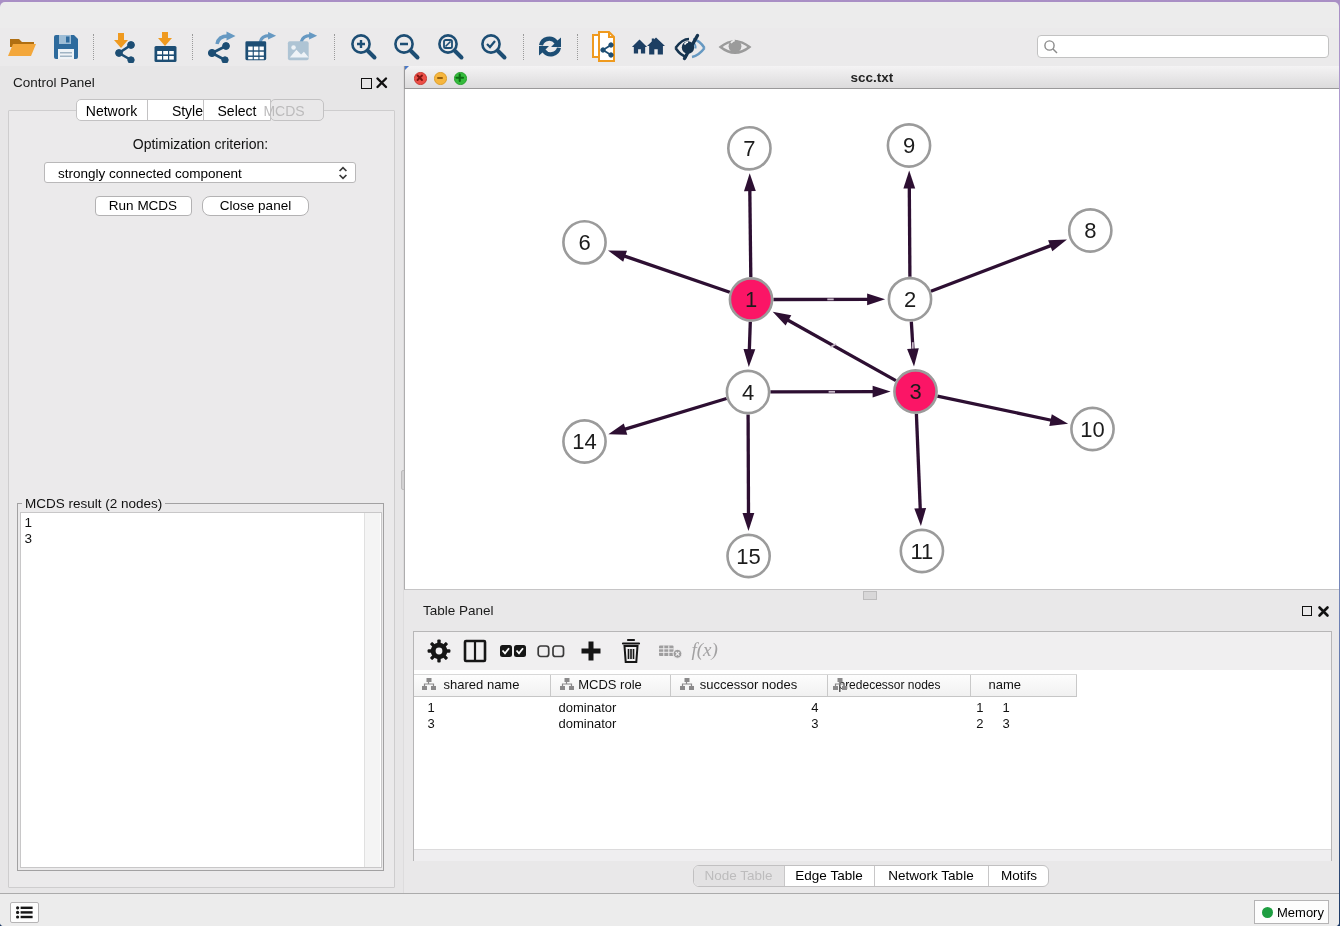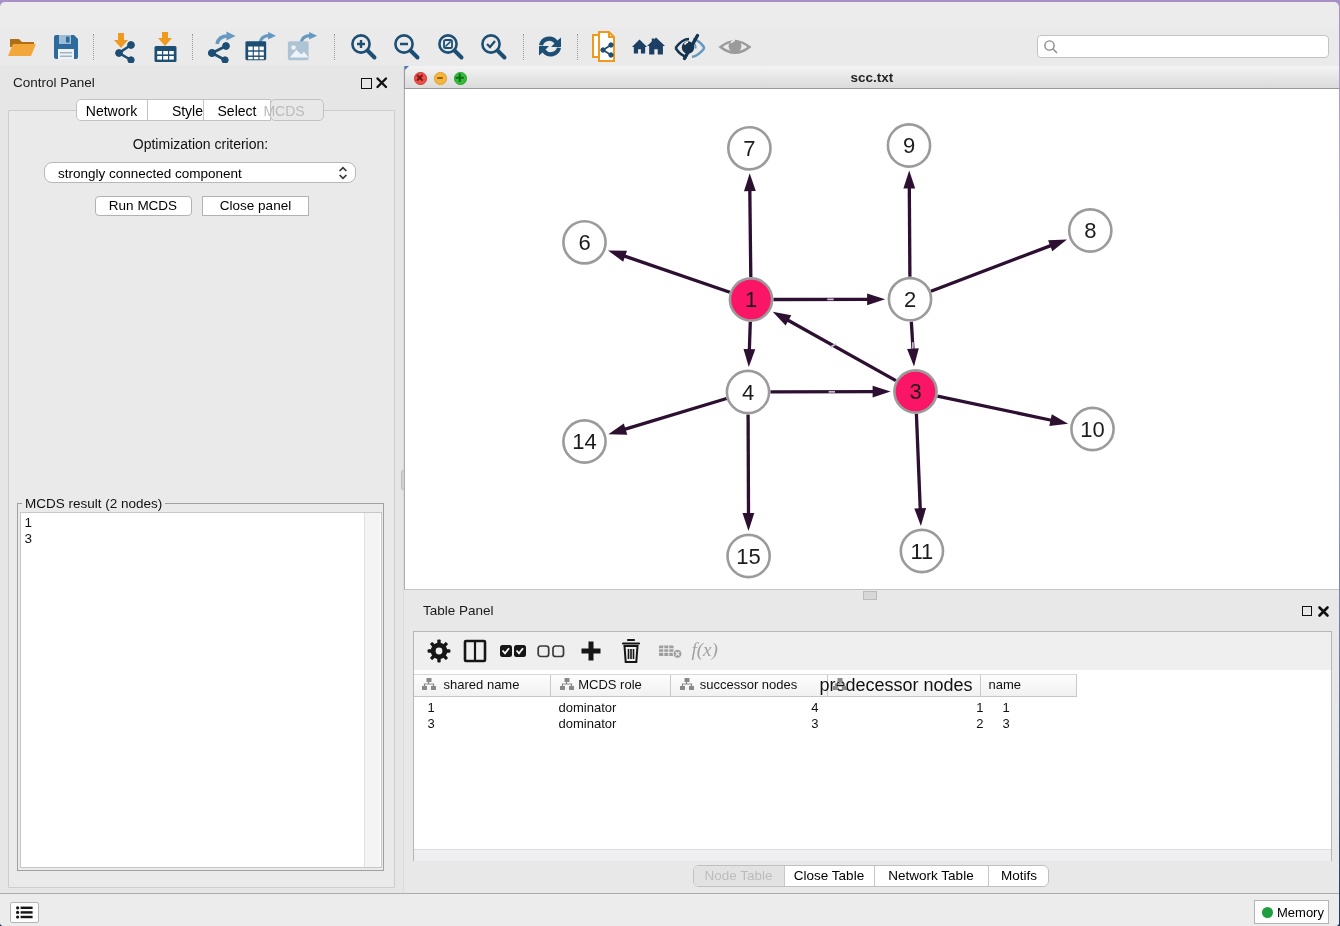--- a/index.html
+++ b/index.html
@@ -221,29 +221,29 @@
  <div class="ab" style="left:76px;top:33px;width:195px;height:22px;background:#fff;border:1px solid #c3c2c3;border-radius:5px 0 0 5px;box-sizing:border-box"></div>
  <div class="ab" style="left:146.5px;top:33px;width:1px;height:22px;background:#c3c2c3"></div>
  <div class="ab" style="left:202.5px;top:33px;width:1px;height:22px;background:#c3c2c3"></div>
  <div class="ab" style="left:76px;top:37px;width:71px;text-align:center;font-size:14px;color:#000">Network</div>
  <div class="ab" style="left:147px;top:37px;width:56px;text-align:right;font-size:14px;color:#000">Style</div>
  <div class="ab" style="left:203px;top:37px;width:68px;text-align:center;font-size:14px;color:#000">Select</div>
  <div class="ab" style="left:270px;top:33px;width:54px;height:22px;background:#e9e8e9;border:1px solid #c3c2c3;border-radius:5px;box-sizing:border-box"></div>
  <div class="ab" style="left:262px;top:37px;width:44px;text-align:center;font-size:14px;color:#bcbbbc">MCDS</div>
 
  <div class="ab" style="left:9px;top:70px;width:383px;text-align:center;font-size:14px;color:#111">Optimization criterion:</div>
- <div class="ab" style="left:44px;top:96px;width:310px;height:19px;background:#fff;border:1px solid #b9b8b9;border-radius:8px">
+ <div class="ab" style="left:44px;top:96px;width:310px;height:19px;background:#fff;border:1px solid #b9b8b9;border-radius:3px">
    <div class="ab" style="left:13px;top:2.5px;font-size:13.5px;color:#000">strongly connected component</div>
    <svg width="10" height="14" viewBox="0 0 10 14" style="position:absolute;right:7px;top:3px">
      <path d="M1.6 5 L5 1.6 L8.4 5" fill="none" stroke="#3a3a3a" stroke-width="1.7"></path>
      <path d="M1.6 9 L5 12.4 L8.4 9" fill="none" stroke="#3a3a3a" stroke-width="1.7"></path>
    </svg>
  </div>
  <div class="ab" style="left:94.5px;top:129.5px;width:95px;height:18px;background:#fff;border:1px solid #b3b2b3;border-radius:4px;text-align:center;font-size:13.5px;color:#000;line-height:18px">Run MCDS</div>
- <div class="ab" style="left:202px;top:129.5px;width:105px;height:18px;background:#fff;border:1px solid #b3b2b3;border-radius:0;text-align:center;font-size:13.5px;color:#000;line-height:18px">Close panel</div>
+ <div class="ab" style="left:202px;top:129.5px;width:105px;height:18px;background:#fff;border:1px solid #b3b2b3;border-radius:8px;text-align:center;font-size:13.5px;color:#000;line-height:18px">Close panel</div>
 
  <div class="ab" style="left:17px;top:437px;width:365px;height:366px;border:1px solid #a2a1a2"></div>
  <div class="ab" style="left:22px;top:430px;font-size:13.5px;color:#111;background:#ebeaeb;padding:0 3px">MCDS result (2 nodes)</div>
  <div class="ab" style="left:19.5px;top:446px;width:360px;height:354px;background:#fff;border:1px solid #c8c7c8">
    <div class="ab" style="left:4px;top:2px;font-size:13.5px;color:#111;line-height:16px">1<br>3</div>
    <div class="ab" style="right:1px;top:0;width:15px;height:354px;background:#f4f4f4;border-left:1px solid #e0e0e0"></div>
  </div>
 </div>
 
 <div class="ab" style="left:403px;top:64px;width:1.6px;height:827px;background:#dddcdd"></div>
@@ -381,21 +381,21 @@
           </g>
      <circle cx="19.5" cy="12.8" r="4.4" fill="#9e9d9e" stroke="#f0eff0" stroke-width="1"></circle>
      <path d="M17.7 11 l3.6 3.6 M21.3 11 l-3.6 3.6" stroke="#f0eff0" stroke-width="1.3"></path>
    </svg>
    <div class="ab" style="left:278px;top:7px;font-family:'Liberation Serif',serif;font-style:italic;font-size:19px;color:#a2a1a2">f(x)</div>
 
    <div class="ab" style="left:0;top:42px;width:663px;height:21px;background:linear-gradient(180deg,#fdfdfd,#f1f1f1);border-top:1px solid #d8d8d8;border-bottom:1px solid #c6c6c6">
      <div class="ab" style="left:0;top:0;width:136px;height:21px;border-right:1px solid #c9c9c9;text-align:center;font-size:13px;color:#111;line-height:20px">shared name</div>
      <div class="ab" style="left:137px;top:0;width:119px;height:21px;border-right:1px solid #c9c9c9;text-align:center;font-size:13px;color:#111;line-height:20px">MCDS role</div>
      <div class="ab" style="left:257px;top:0;width:156px;height:21px;border-right:1px solid #c9c9c9;text-align:center;font-size:13px;color:#111;line-height:20px">successor nodes</div>
-     <div class="ab" style="left:406px;top:0;width:160px;height:21px;border-right:1px solid #c9c9c9;font-size:18px;color:#111;line-height:20px">predecessor nodes</div>
+     <div class="ab" style="left:396px;top:0;width:160px;height:21px;border-right:1px solid #c9c9c9;text-align:center;font-size:12px;color:#111;line-height:20px">predecessor nodes</div>
      <div class="ab" style="left:575px;top:0;width:87px;height:21px;border-right:1px solid #c9c9c9;text-align:left;font-size:13px;color:#111;line-height:20px">name</div>
    </div>
 
    <svg width="14" height="13" viewBox="0 0 14 13" style="position:absolute;left:8px;top:46px">
           <g fill="#8a898a">
             <rect x="4.5" y="0" width="5" height="4"></rect>
             <rect x="0" y="8" width="5" height="4"></rect>
             <rect x="9" y="8" width="5" height="4"></rect>
             <path d="M6.5 4 v2 M2.5 8 v-2 h9 v2" stroke="#8a898a" fill="none" stroke-width="1.2"></path>
           </g>
@@ -434,21 +434,21 @@
    <div class="ab" style="left:145px;top:84px;font-size:13px;color:#111">dominator</div>
    <div class="ab" style="left:300px;top:84px;width:105px;text-align:right;font-size:13px;color:#111">3</div>
    <div class="ab" style="left:460px;top:84px;width:110px;text-align:right;font-size:13px;color:#111">2</div>
    <div class="ab" style="left:589px;top:84px;font-size:13px;color:#111">3</div>
 
    <div class="ab" style="left:0;top:217px;width:917px;height:11px;background:#efeef0;border-top:1px solid #dcdbdc"></div>
  </div>
 
  <div class="ab" style="left:288.5px;top:263px;width:356px;height:21.5px;border:1px solid #c1c0c1;border-radius:6px;background:#fff;box-sizing:border-box;overflow:hidden">
    <div class="ab" style="left:0;top:0;width:91px;height:21.5px;background:#e3e2e3;border-right:1px solid #c8c7c8;box-sizing:border-box;text-align:center;font-size:13.5px;color:#bdbcbd;line-height:20px">Node Table</div>
-   <div class="ab" style="left:91px;top:0;width:90px;height:21.5px;border-right:1px solid #c8c7c8;box-sizing:border-box;text-align:center;font-size:13.5px;color:#000;line-height:20px">Close Table</div>
+   <div class="ab" style="left:91px;top:0;width:90px;height:21.5px;border-right:1px solid #c8c7c8;box-sizing:border-box;text-align:center;font-size:13.5px;color:#000;line-height:20px">Edge Table</div>
    <div class="ab" style="left:181px;top:0;width:114px;height:21.5px;border-right:1px solid #c8c7c8;box-sizing:border-box;text-align:center;font-size:13.5px;color:#000;line-height:20px">Network Table</div>
    <div class="ab" style="left:295px;top:0;width:61px;height:21.5px;text-align:center;font-size:13.5px;color:#000;line-height:20px">Motifs</div>
  </div>
 </div>
 
 <div class="ab" id="statusbar" style="left:0;top:891px;width:1338.6px;height:33px;background:#ececec;border-top:1px solid #ababab">
  <div class="ab" style="left:10px;top:8px;width:27px;height:19px;background:#fdfdfd;border:1px solid #b5b4b5;border-radius:2px">
    <svg width="17" height="13" viewBox="0 0 17 13" style="position:absolute;left:5px;top:3px">
      <g fill="#161616">
             <circle cx="1.6" cy="1.8" r="1.6"></circle>

